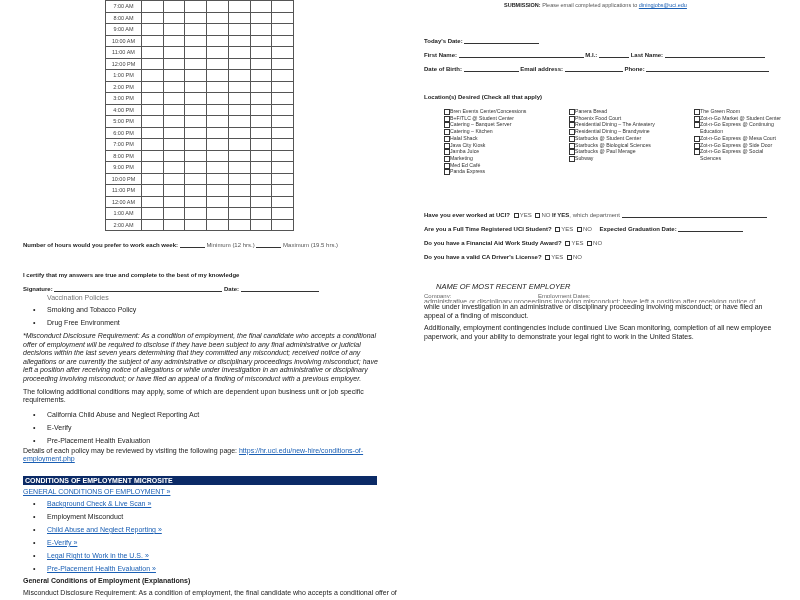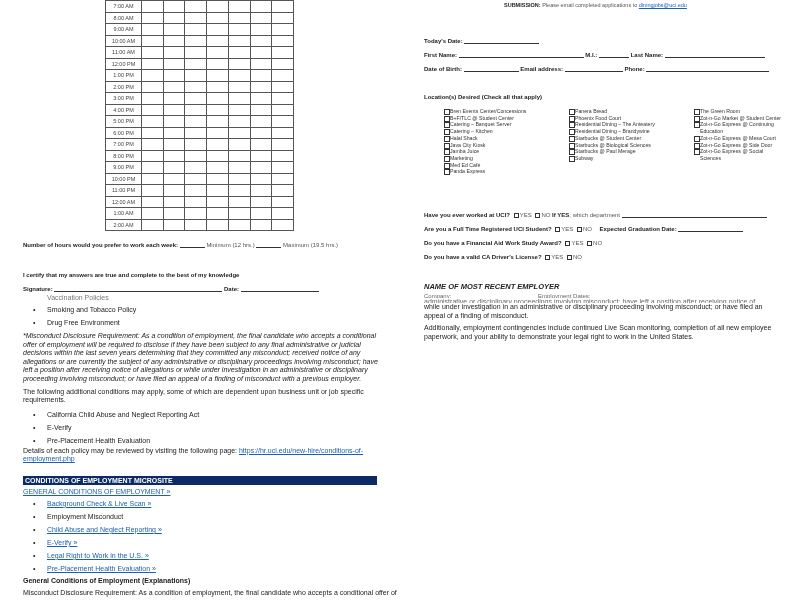--- a/index.html
+++ b/index.html
@@ -59,21 +59,21 @@
   .loc-col { position: absolute; top: 108px; font-size: 5.2px; color: #333; line-height: 6.7px; }
   .loc-col .item { position: relative; padding-left: 6px; }
   .loc-col .item::before {
     content: ""; position: absolute; left: 0; top: 1px; width: 4px; height: 4px; border: 0.7px solid #333;
   }
 
   .q { position: absolute; left: 0; font-size: 6px; font-weight: bold; color: #222; white-space: nowrap; }
   .q .opt { font-weight: normal; color: #555; }
   .cb { display: inline-block; width: 5px; height: 5px; border: 0.7px solid #333; vertical-align: middle; margin: 0 1px 0 2px; }
 
-  .employer-title { position: absolute; left: 0; top: 282px; font-size: 7.5px; font-weight: bold; font-style: italic; color: #222; }
+  .employer-title { position: absolute; left: 12px; top: 282px; font-size: 7.5px; font-weight: normal; font-style: italic; color: #222; }
   .employer-cut { position: absolute; left: 0; top: 293px; font-size: 6px; color: #666; height: 5px; overflow: hidden; white-space: nowrap; }
   .employer-cut span { margin-right: 85px; }
 
   .hr-right { position: absolute; left: 424px; top: 298px; width: 356px; font-size: 7px; line-height: 8.6px; color: #222; }
   .hr-right .cut { height: 5px; overflow: hidden; color: #666; }
   .hr-right p { margin-bottom: 4px; }
 </style>
 </head>
 <body>
 

